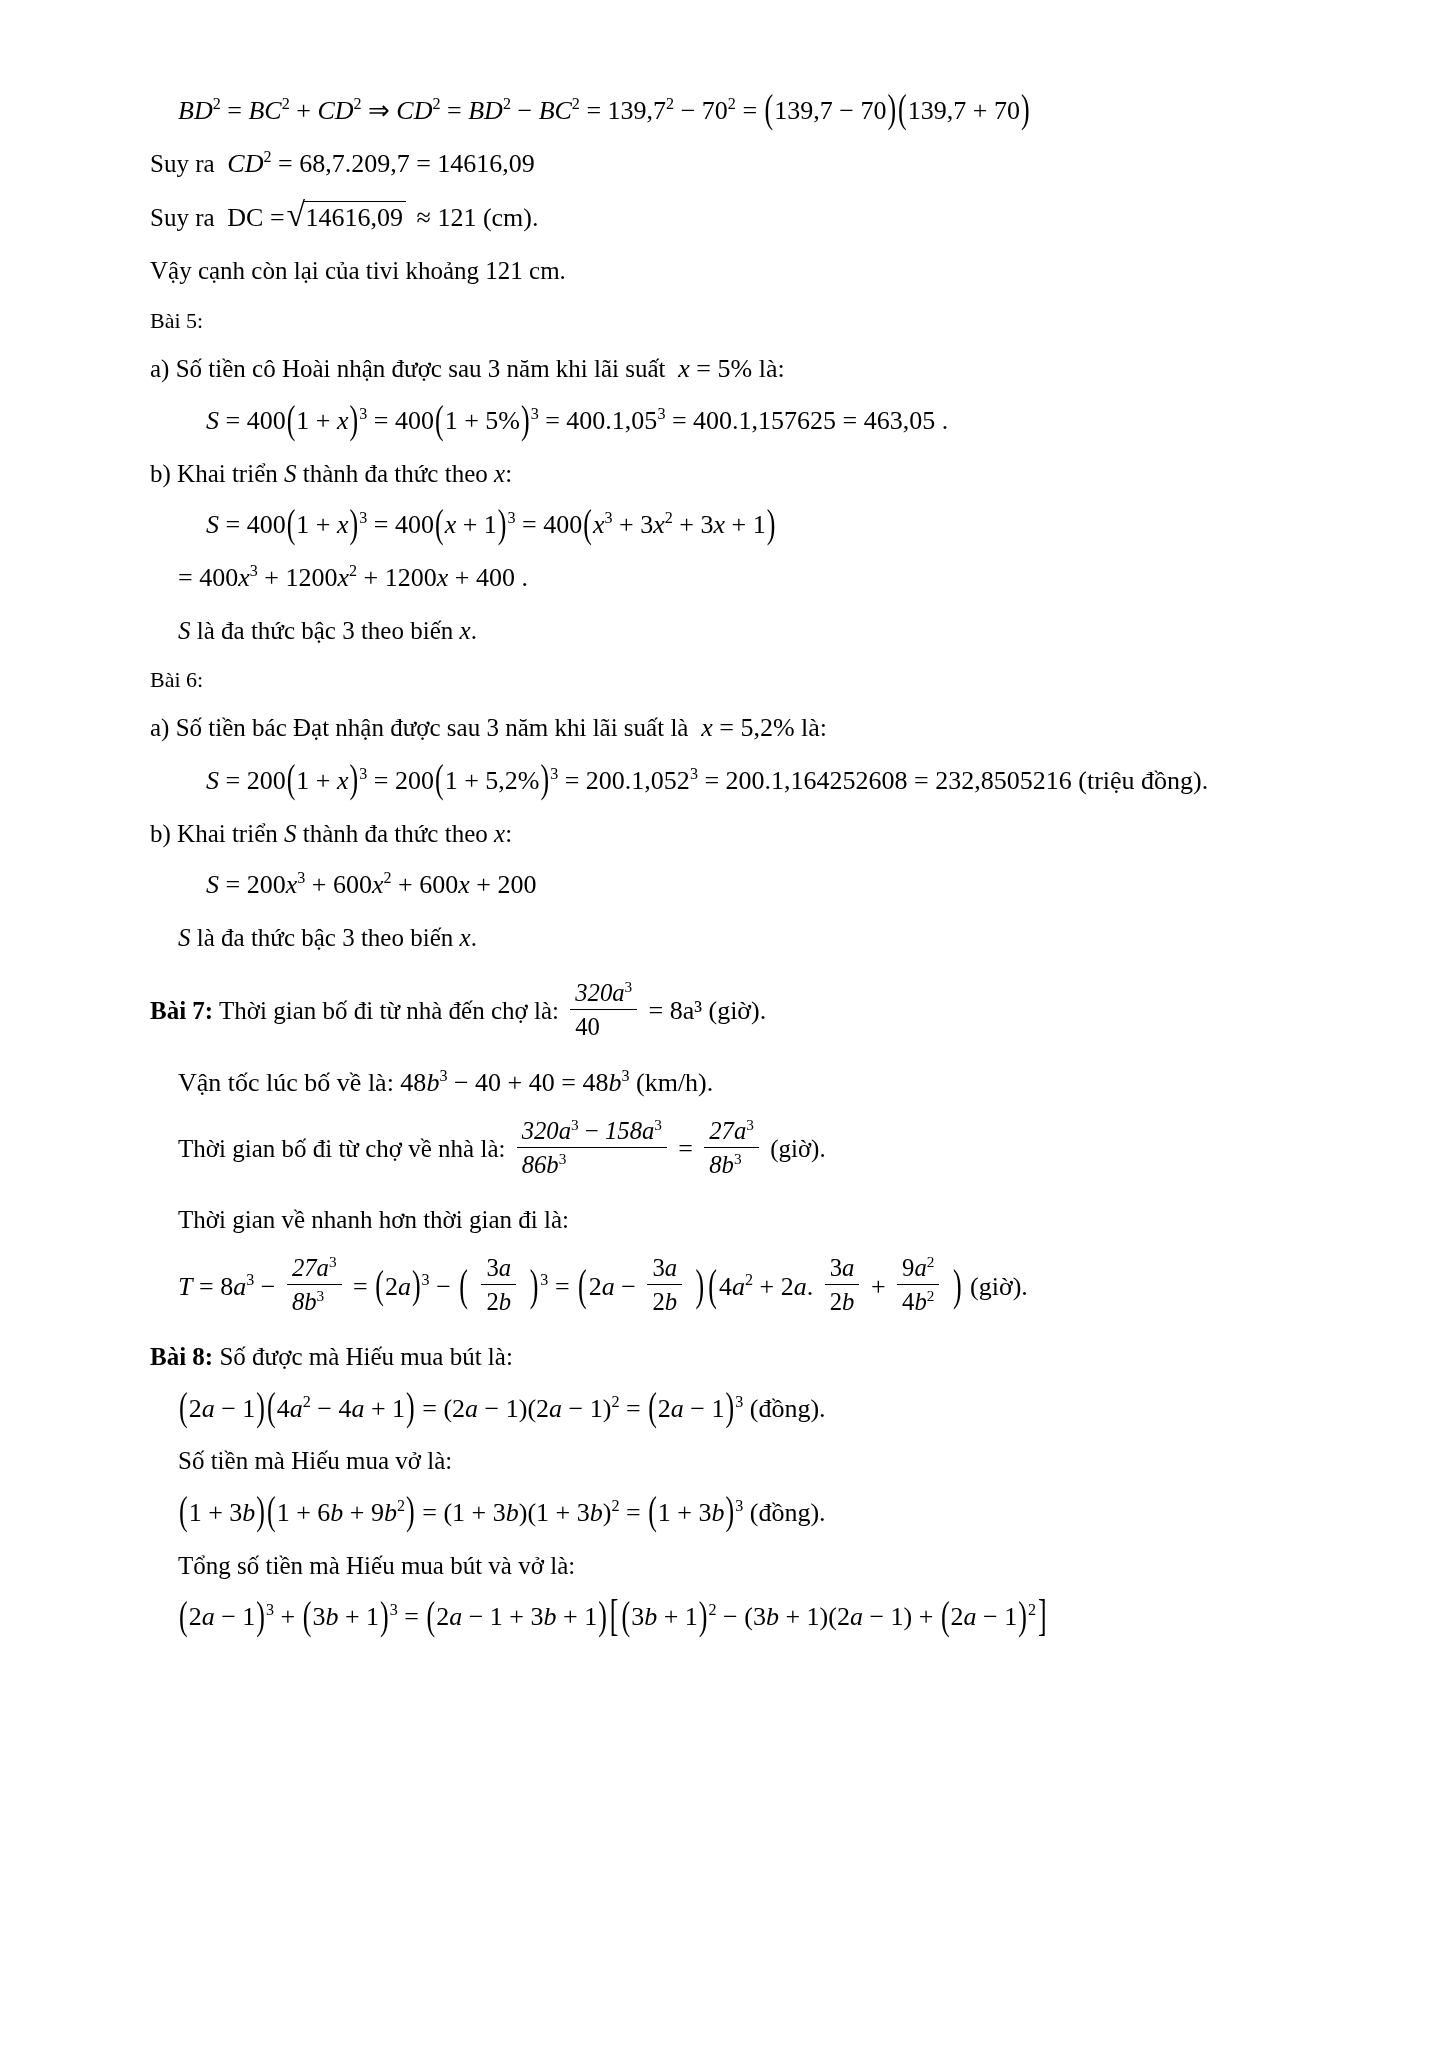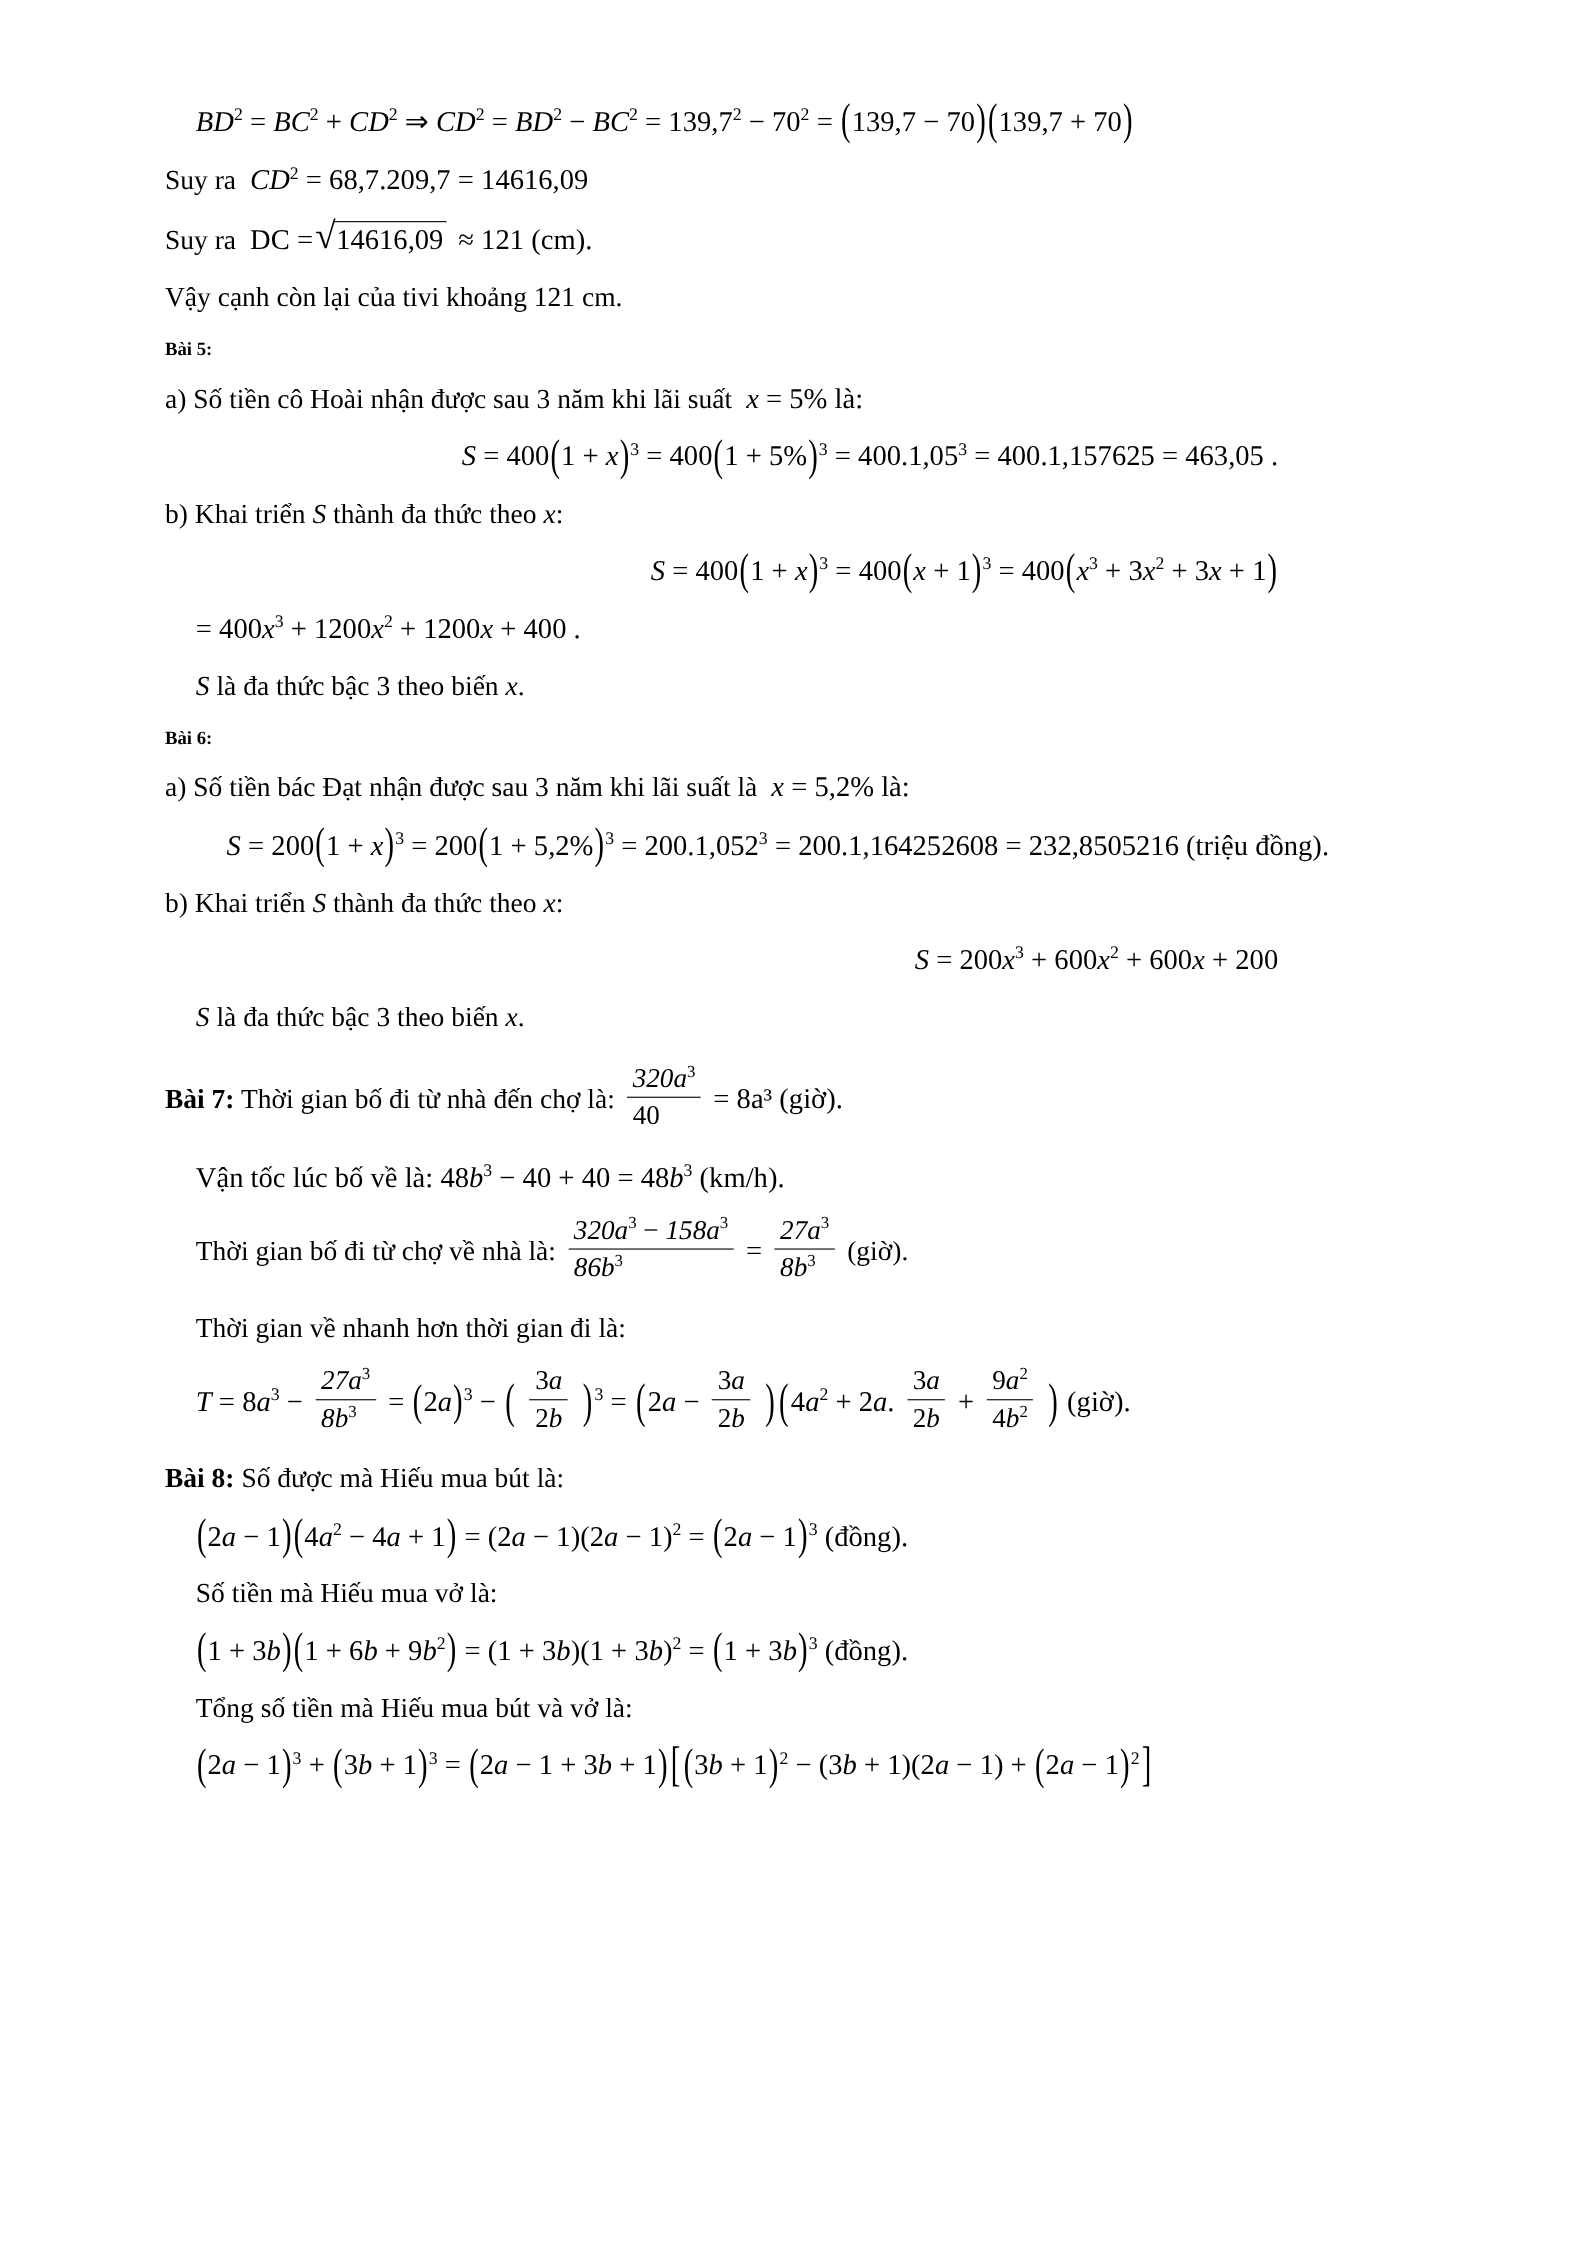--- a/index.html
+++ b/index.html
@@ -21,24 +21,24 @@
     height: 2048px;
     padding: 96px 150px 40px 150px;
   }
   .line {
     font-size: 25px;
     line-height: 1.18;
     margin: 0 0 22px 0;
     white-space: nowrap;
   }
   .indent-1 { padding-left: 28px; }
-  .indent-2 { padding-left: 56px; text-align: right; }
+  .indent-2 { padding-left: 56px; }
   .heading {
-    font-weight: bold;
-    font-size: 17px;
+    font-weight: normal;
+    font-size: 22px;
     margin: 0 0 20px 0;
   }
   .mathline {
     font-family: "Liberation Serif", serif;
     font-style: normal;
     font-size: 26px;
     white-space: nowrap;
   }
   i, .it {
     font-style: italic;

